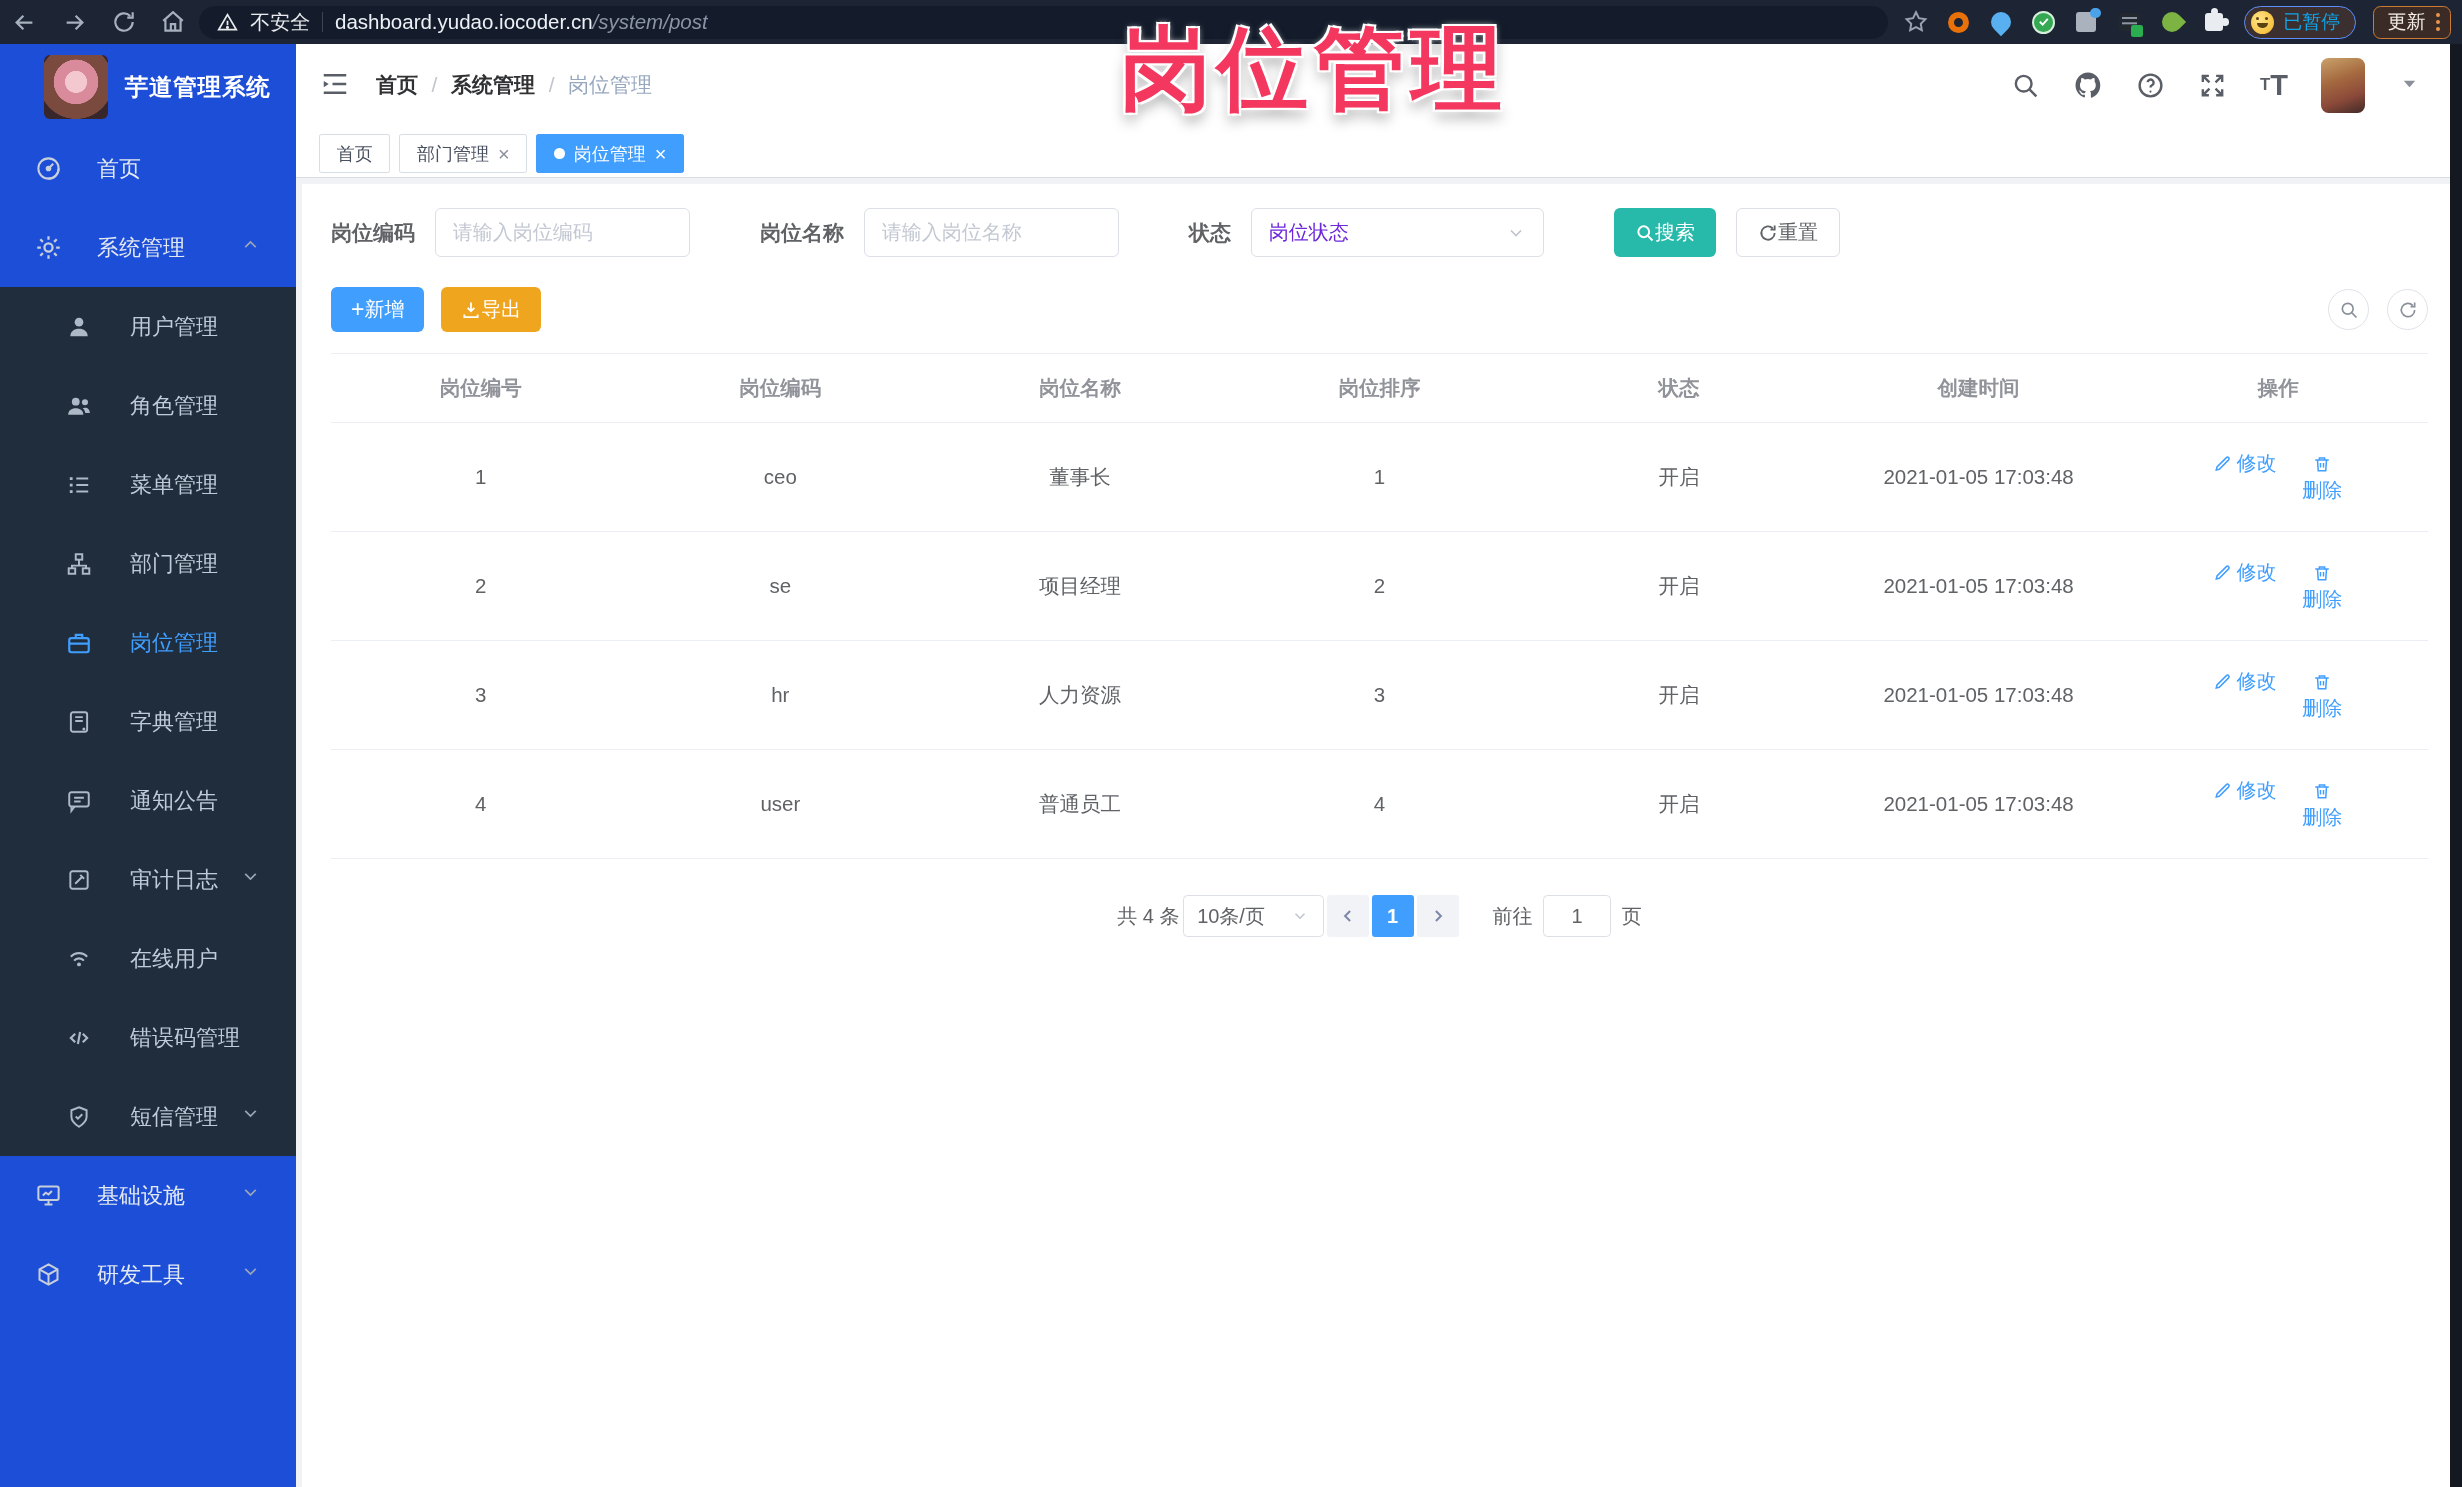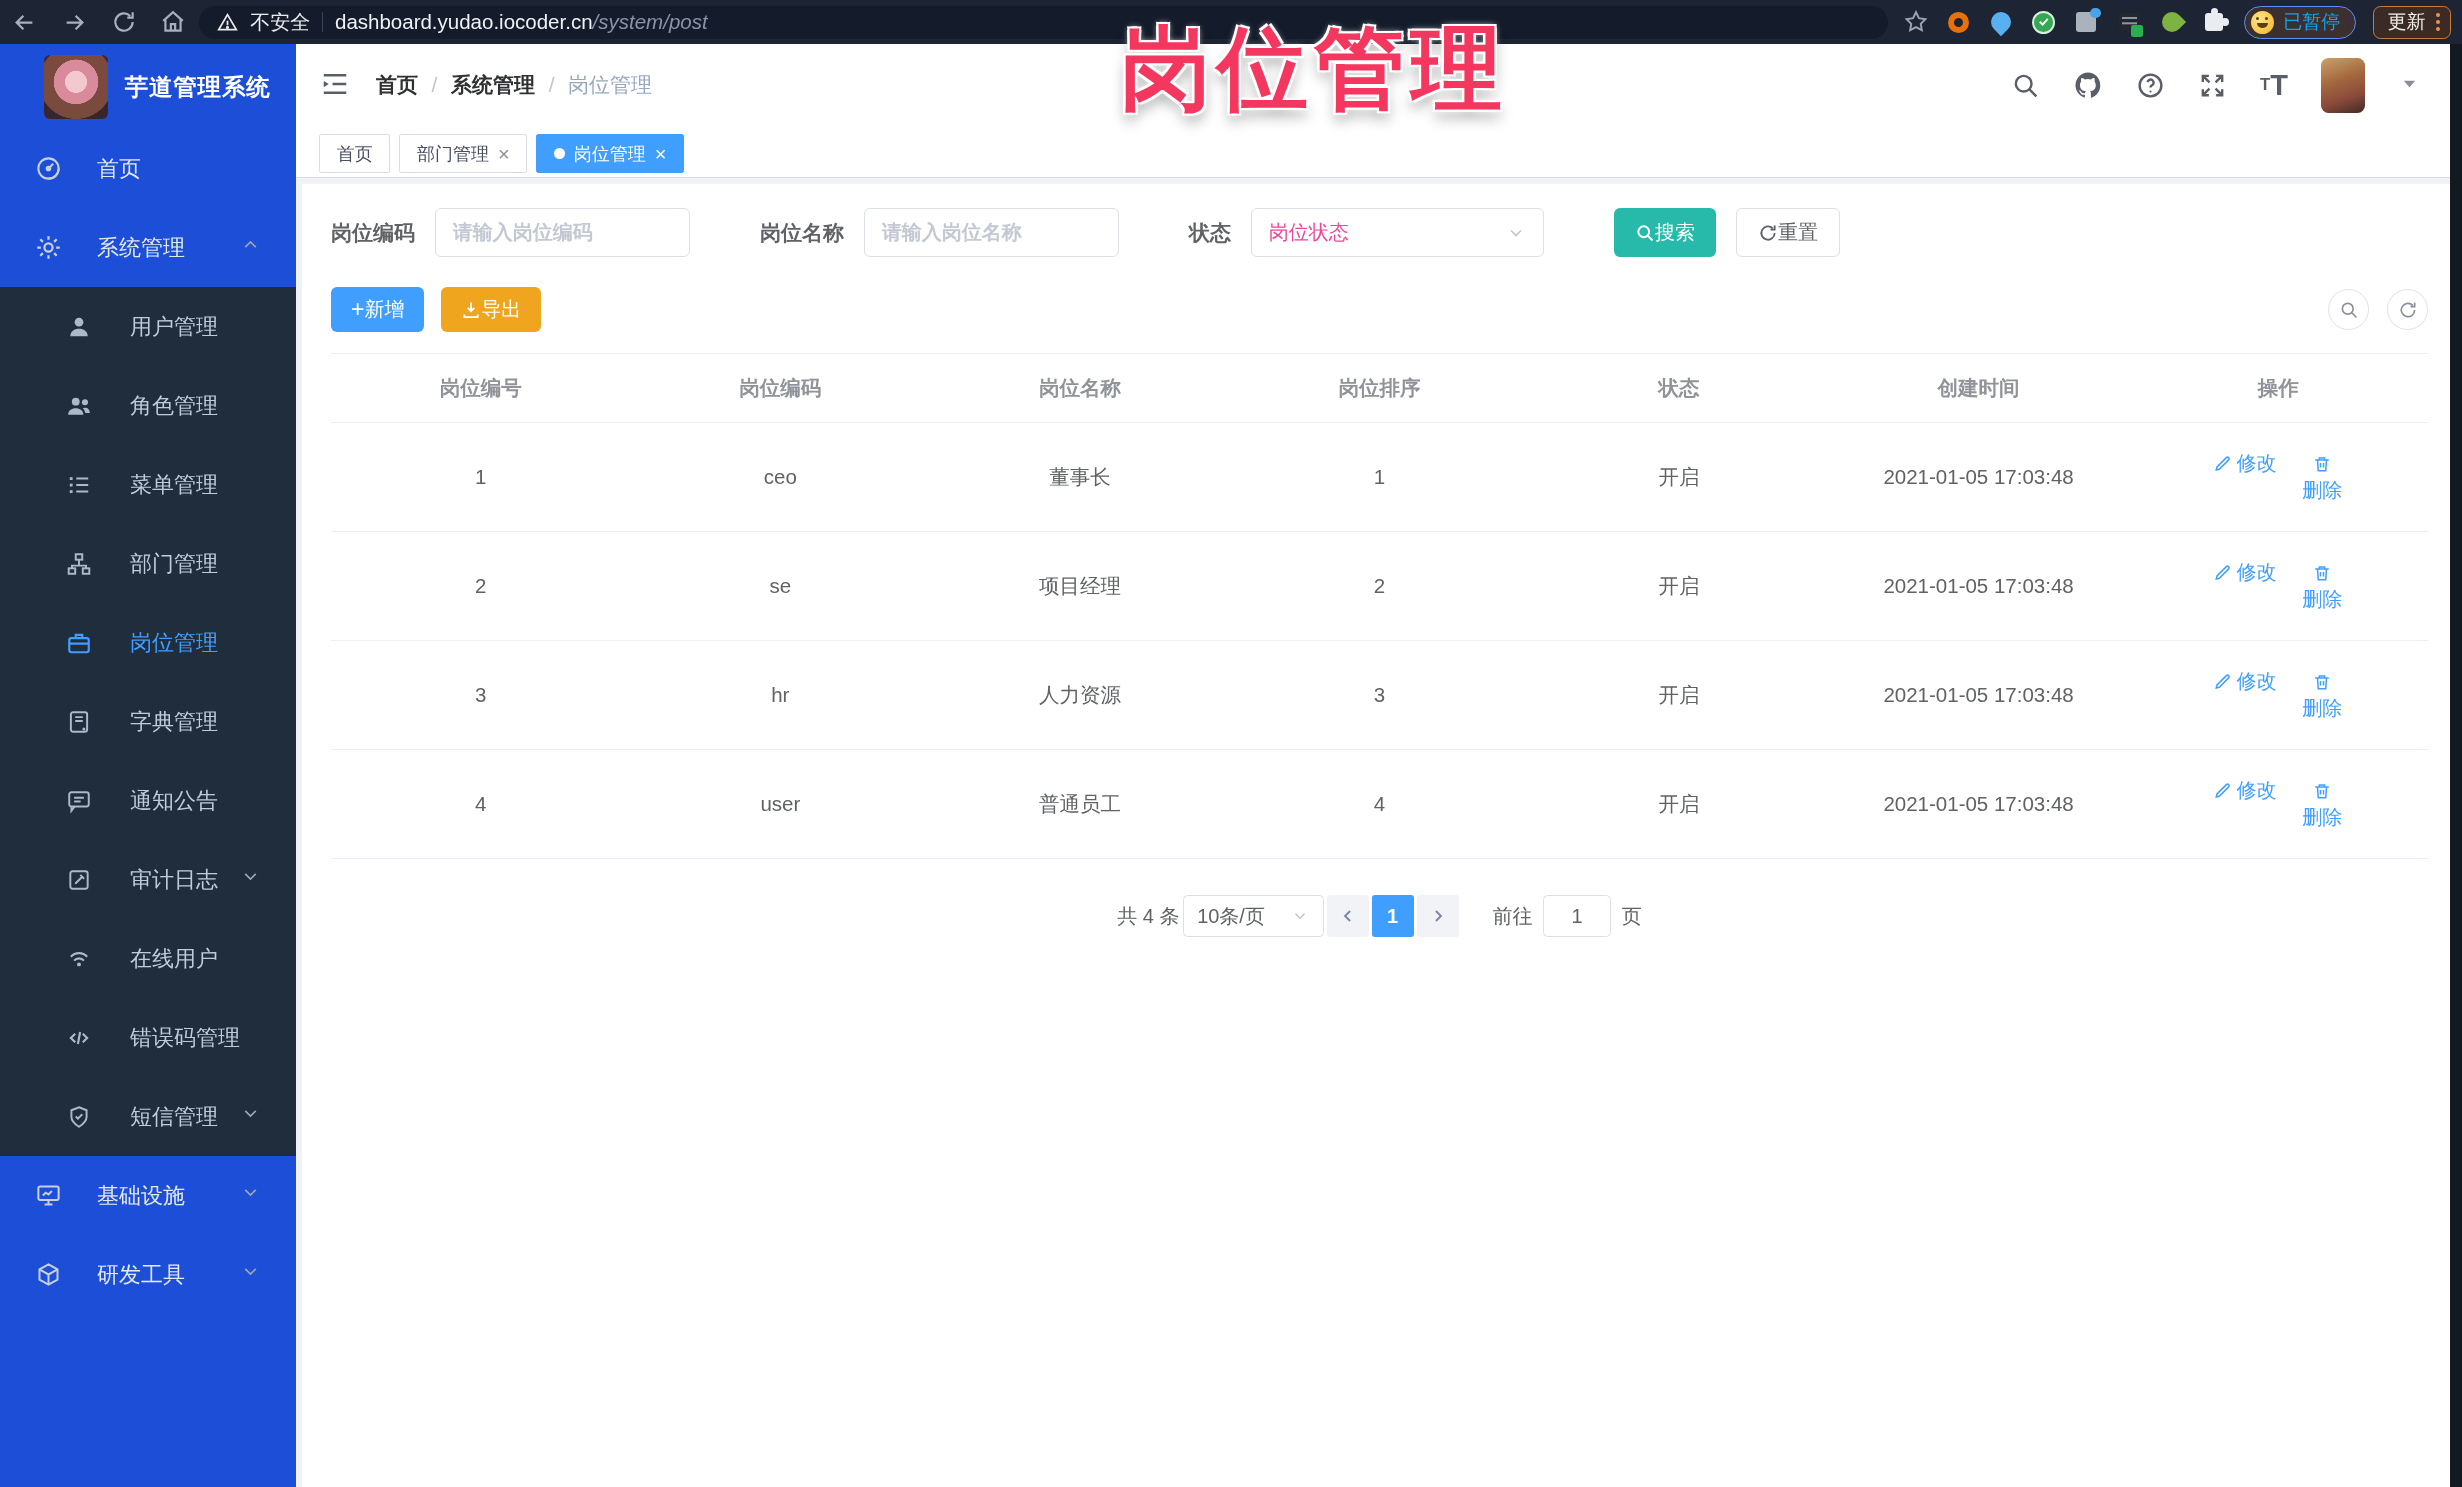--- a/index.html
+++ b/index.html
@@ -77,24 +77,24 @@
   .tag-tab.active { background:#409eff; border-color:#409eff; color:#fff; }
   .tag-tab.active .dot { width:10.6px; height:10.6px; border-radius:50%; background:#fff; }
   .tag-tab.active .close { color:#fff; }
 
   .content { flex:1; padding:6px 6px 0 6px; overflow:hidden; }
   .card { background:#fff; height:100%; padding:24px 29px; }
 
   
   .filter { display:flex; align-items:center; gap:20px; margin-bottom:30px; }
   .f-label { font-size:21px; color:#606266; font-weight:600; white-space:nowrap; }
-  .f-input { width:255px; height:49px; border:0.8px solid #dcdfe6; border-radius:6px; padding:0 16.7px; font-size:20px; color:#606266; outline:none; font-family:"Liberation Sans",sans-serif;font-weight:bold; }
+  .f-input { width:255px; height:49px; border:0.8px solid #dcdfe6; border-radius:6px; padding:0 16.7px; font-size:20px; color:#606266; outline:none; font-family:"Liberation Sans",sans-serif; }
   .f-input::placeholder { color:#c3c8d2; }
   .f-select { width:293px; height:49px; border:0.8px solid #dcdfe6; border-radius:6px; display:flex; align-items:center; justify-content:space-between; padding:0 16.7px; cursor:pointer; background:#fff; }
-  .f-select .ph { font-size:20px; color:#ec4899; }
+  .f-select .ph { font-size:20px; color:#6d28d9; }
   .gap-lg { width:30px; }
   .btn { height:49px; border:none; border-radius:6px; display:inline-flex; align-items:center; gap:0; padding:0 21px; font-size:20px; cursor:pointer; font-family:"Liberation Sans",sans-serif; }
   .btn-search { background:#27b9a9; color:#fff; }
   .btn-reset { background:#fff; color:#606266; border:0.8px solid #dcdfe6; }
 
   
   .toolbar { display:flex; align-items:center; margin-bottom:21px; }
   .btn-sm { height:45px; border-radius:6px; font-size:20px; padding:0 20px; }
   .btn-add { background:#409eff; color:#fff; margin-right:16.7px; }
   .btn-add .plus { font-size:23px; font-weight:400; line-height:1; }

